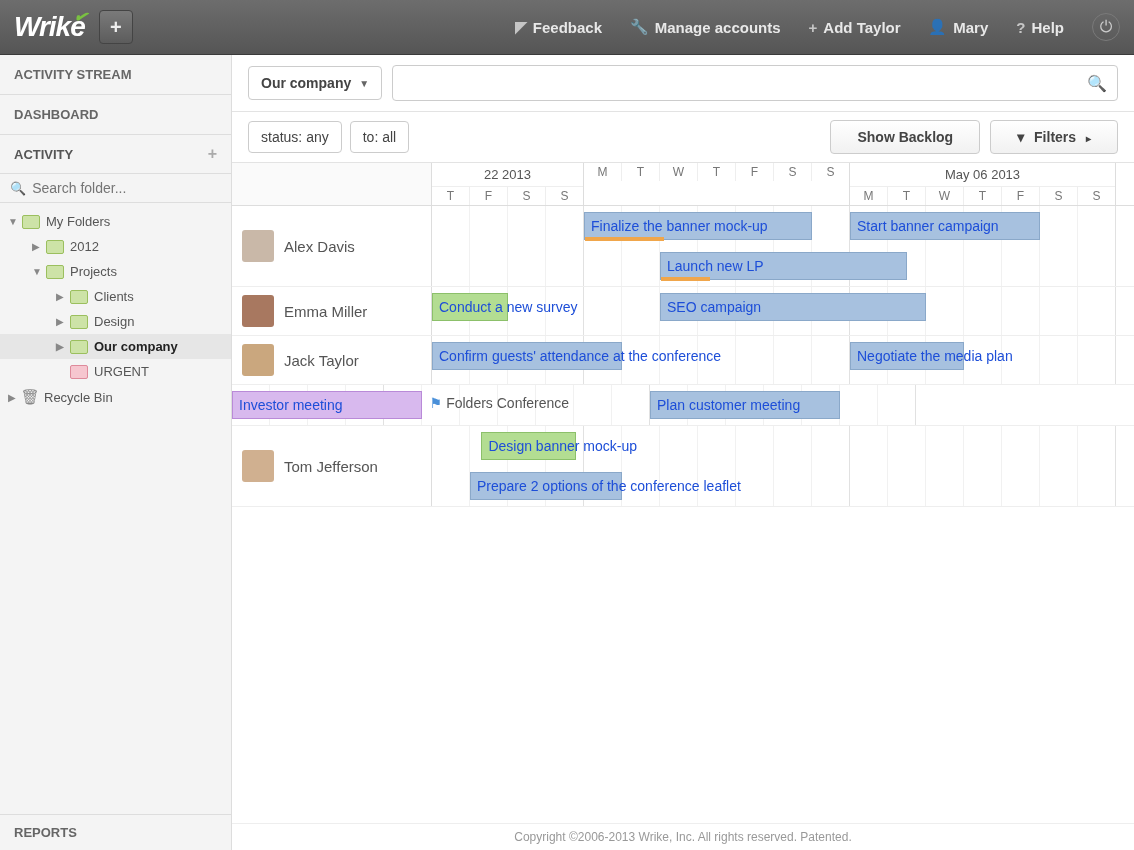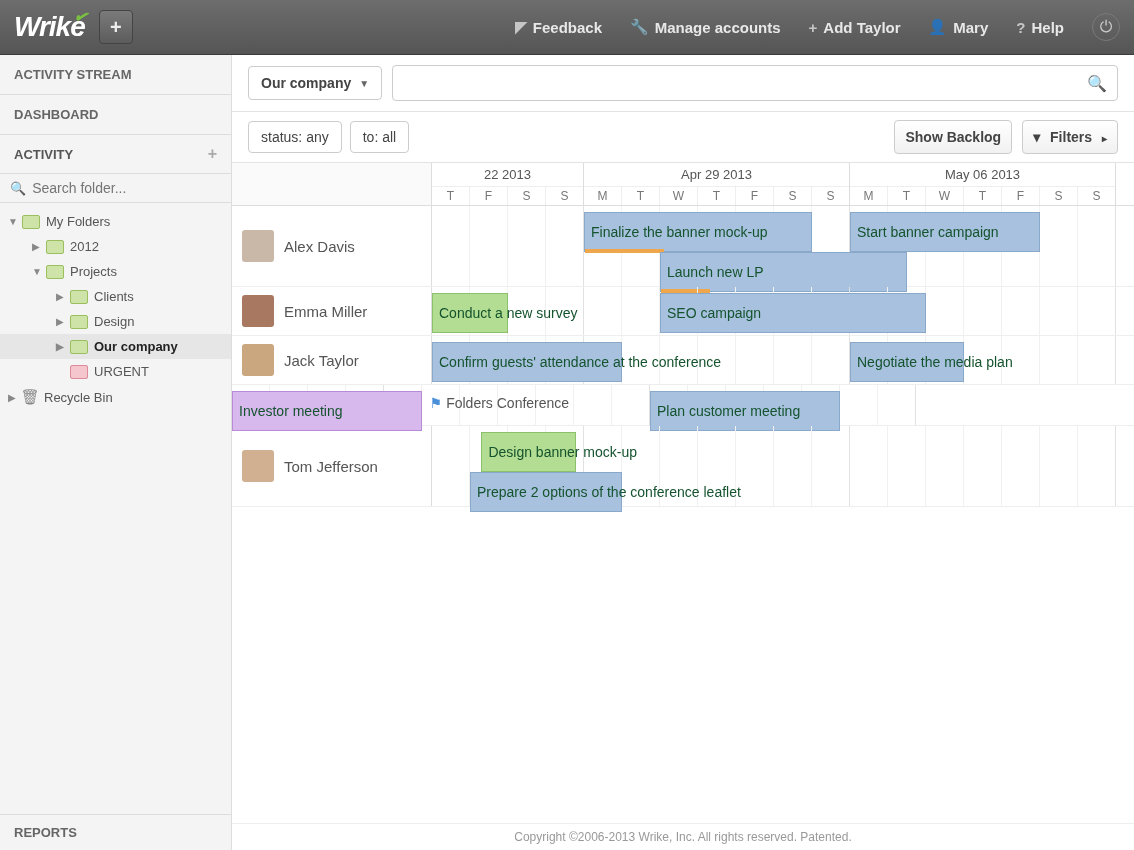--- a/index.html
+++ b/index.html
@@ -171,21 +171,21 @@
 }
 .chip {
   background:#fff;border:1px solid #ccc;border-radius:4px;
   padding:7px 12px;font-size:14px;color:#444;
   margin-right:8px;cursor:pointer;
 }
 .toolbar2 .spacer{flex:1;}
 .btn {
   background:linear-gradient(#fff,#f1f1f1);
   border:1px solid #ccc;border-radius:4px;
-  padding:8px 10px;font-size:14px;color:#444;font-weight:bold;
+  padding:8px 26px;font-size:14px;color:#444;font-weight:bold;
   cursor:pointer;
 }
 .btn + .btn { margin-left:10px;}
 .filter-ico{margin-right:6px;}
 
 
 .timeline-wrap{flex:1;display:flex;flex-direction:column;overflow:hidden;}
 .tl-head {
   border-bottom:1px solid #ddd;
 }
@@ -214,24 +214,24 @@
 }
 .avatar{
   width:32px;height:32px;border-radius:3px;
   margin-right:10px;background:#ccc;
   display:inline-block;
 }
 .person-name{font-size:15px;color:#555;}
 .tasks-cell{flex:1;position:relative;}
 .lane{height:40px;position:relative;}
 .task-bar{
-  position:absolute;top:6px;height:40px;
+  position:absolute;top:6px;height:28px;
   border:1px solid #8aa8c9;
   background:#a7c1df;
-  color:#14532d;
+  color:#1d4ed8;
   font-size:14px;
   display:flex;align-items:center;
   padding:0 6px;
   white-space:nowrap;
   overflow:visible;
 }
 .task-bar.green{background:#b3dd92;border-color:#8cc06a;}
 .task-bar.purple{background:#d8b9ee;border-color:#b98ad8;}
 .task-progress{
   position:absolute;left:0;bottom:-2px;height:4px;
@@ -384,21 +384,20 @@
               <div class="week-block" style="width: 152px;">
                 <div class="week-title">22 2013</div>
                 <div class="day-row">
                   <div class="day-cell" style="width: 38px;">T</div>
                   <div class="day-cell" style="width: 38px;">F</div>
                   <div class="day-cell" style="width: 38px;">S</div>
                   <div class="day-cell" style="width: 38px;">S</div>
                 </div>
               </div>
               <div class="week-block" style="width: 266px;">
-                <div class="week-title">Apr 29 2013</div>
                 <div class="day-row">
                   <div class="day-cell" style="width: 38px;">M</div>
                   <div class="day-cell" style="width: 38px;">T</div>
                   <div class="day-cell" style="width: 38px;">W</div>
                   <div class="day-cell" style="width: 38px;">T</div>
                   <div class="day-cell" style="width: 38px;">F</div>
                   <div class="day-cell" style="width: 38px;">S</div>
                   <div class="day-cell" style="width: 38px;">S</div>
                 </div>
               </div>

